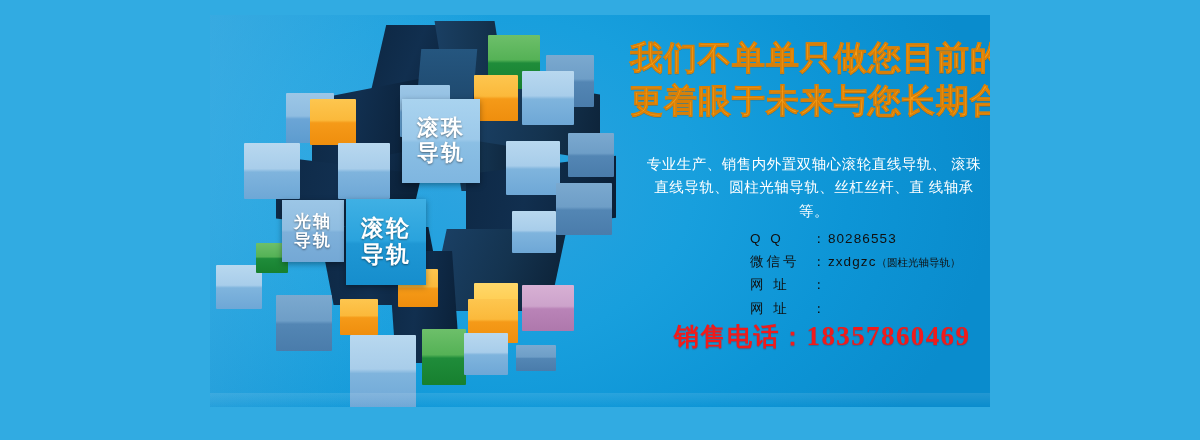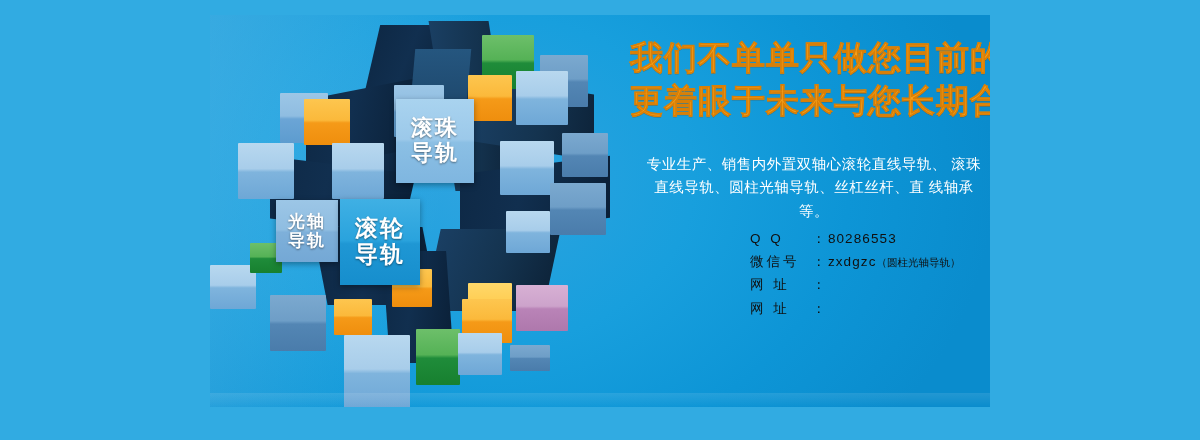--- a/index.html
+++ b/index.html
@@ -44,21 +44,21 @@
   .banner-floor {
     position: absolute;
     left: 0; bottom: 0;
     width: 100%; height: 14px;
     background: linear-gradient(180deg, rgba(255,255,255,.10), rgba(255,255,255,0));
   }
 
   
   .cluster {
     position: absolute;
-    left: 0px;
+    left: 6px;
     top: 0px;
     width: 420px;
     height: 392px;
   }
   .cube {
     position: absolute;
     transform-style: flat;
   }
   .cube .face {
     position: absolute;
@@ -344,18 +344,21 @@
         <div class="contact-row">
           <span class="c-label">网  址</span>
           <span class="c-colon">：</span>
         </div>
         <div class="contact-row">
           <span class="c-label">网  址</span>
           <span class="c-colon">：</span>
         </div>
       </div>
 
+      <div class="phone">
+        <span class="ph-label">销售电话：</span><span class="ph-number">18357860469</span>
+      </div>
     </div>
 
     <div class="banner-floor"></div>
   </div>
 
 </div>
 
 </body></html>

